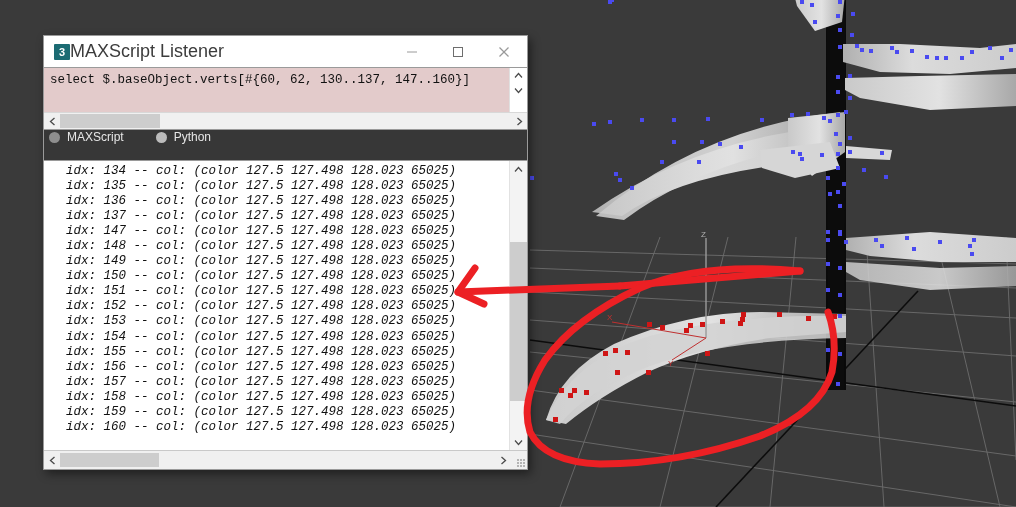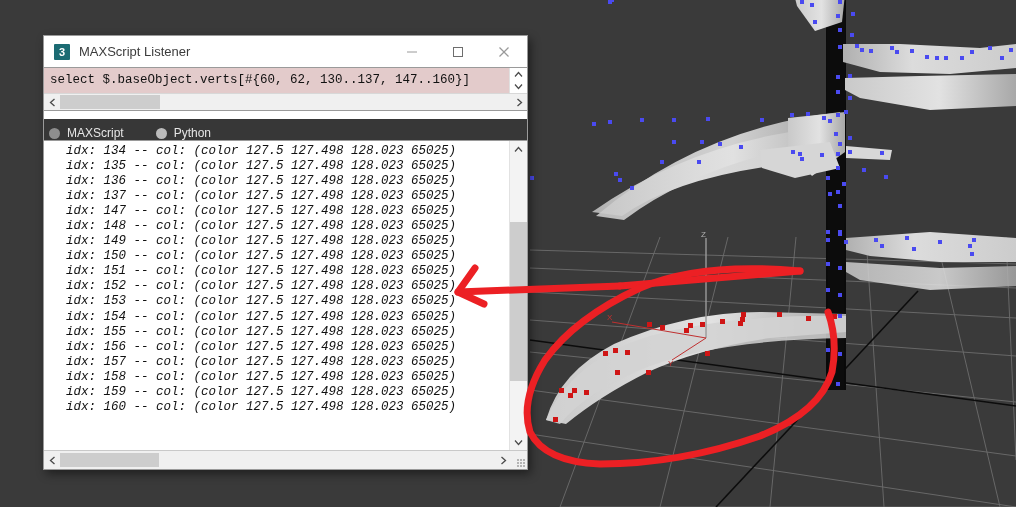--- a/index.html
+++ b/index.html
@@ -59,22 +59,21 @@
     background: #1b6b73;
     color: #ffffff;
     font-size: 11px;
     font-weight: bold;
     line-height: 16px;
     text-align: center;
     border-radius: 1px;
     flex: 0 0 auto;
   }
   .title-text {
-    margin-left: 9px;
-    font-size: 13px;
+    font-size: 18px;
     color: #3c3c3c;
     white-space: nowrap;
   }
   .win-buttons {
     position: absolute;
     right: 0; top: 0;
     height: 31px;
     display: flex;
   }
   .win-btn {
@@ -100,21 +99,21 @@
   .menu-item {
     font-size: 12.5px;
     color: #3c3c3c;
     padding: 0 8px;
     white-space: nowrap;
   }
 
   
   .input-pane {
     flex: 0 0 auto;
-    height: 44px;
+    height: 63px;
     border: 1px solid #9a9a9a;
     border-left: none;
     border-right: none;
     background: #e3cbcb;
     display: flex;
     flex-direction: column;
     box-sizing: border-box;
     position: relative;
   }
   .input-row {
@@ -177,27 +176,26 @@
   .hs-thumb {
     position: absolute;
     left: 0; top: 1px;
     height: 14px;
     width: 100px;
     background: #cdcdcd;
   }
 
   
   .radio-row {
-    height: 21px;
+    height: 30px;
     background: #373737;
     display: flex;
-    align-items: flex-end;
+    align-items: flex-start;
     flex: 0 0 auto;
     padding-left: 5px;
-    margin-top: 8px;
   }
   .radio-opt {
     display: flex;
     align-items: center;
     margin-right: 32px;
   }
   .radio-dot {
     width: 11px;
     height: 11px;
     border-radius: 50%;

